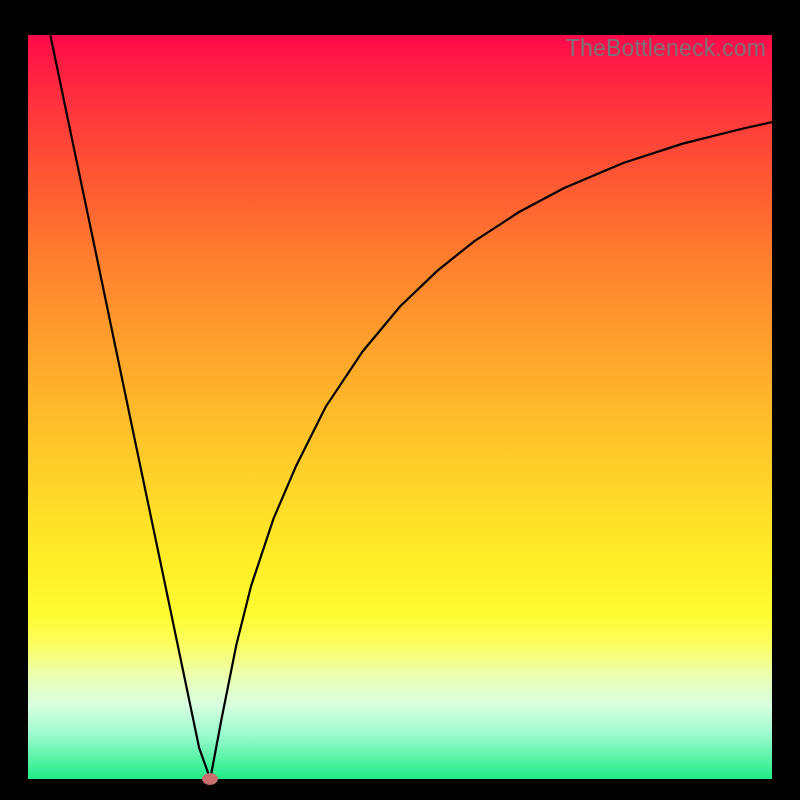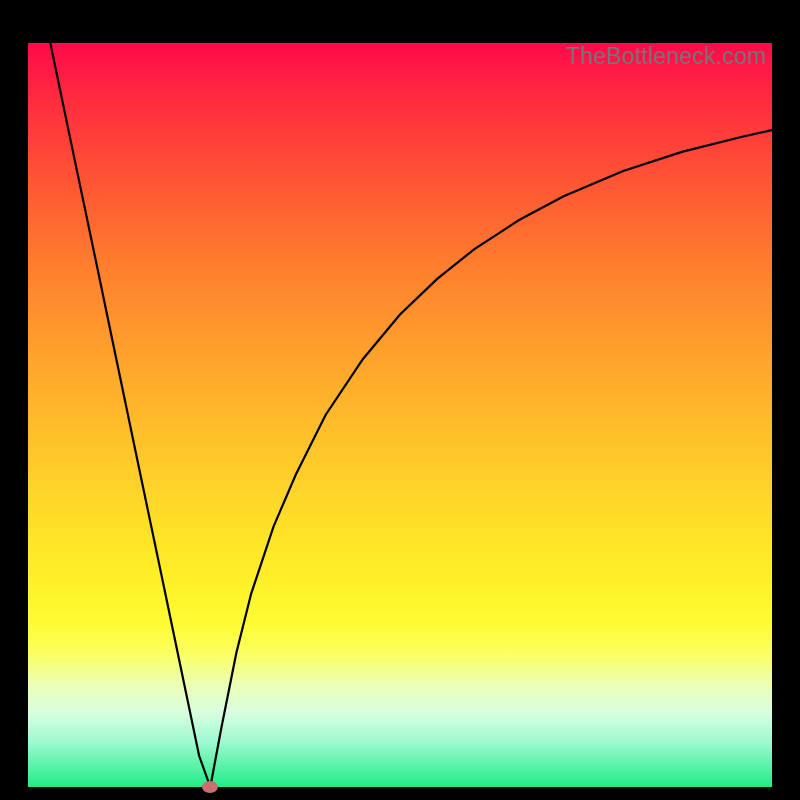--- a/index.html
+++ b/index.html
@@ -12,21 +12,21 @@
   }
   .frame {
     position: relative;
     width: 800px;
     height: 800px;
     background: #000;
   }
   .plot {
     position: absolute;
     left: 28px;
-    top: 43px;
+    top: 35px;
     width: 744px;
     height: 744px;
     background: linear-gradient(to bottom,
       #ff0a4a 0%,
       #ff2d3e 8%,
       #ff5a33 20%,
       #ff7e2e 30%,
       #ffa22c 42%,
       #ffc42a 54%,
       #ffe028 65%,

